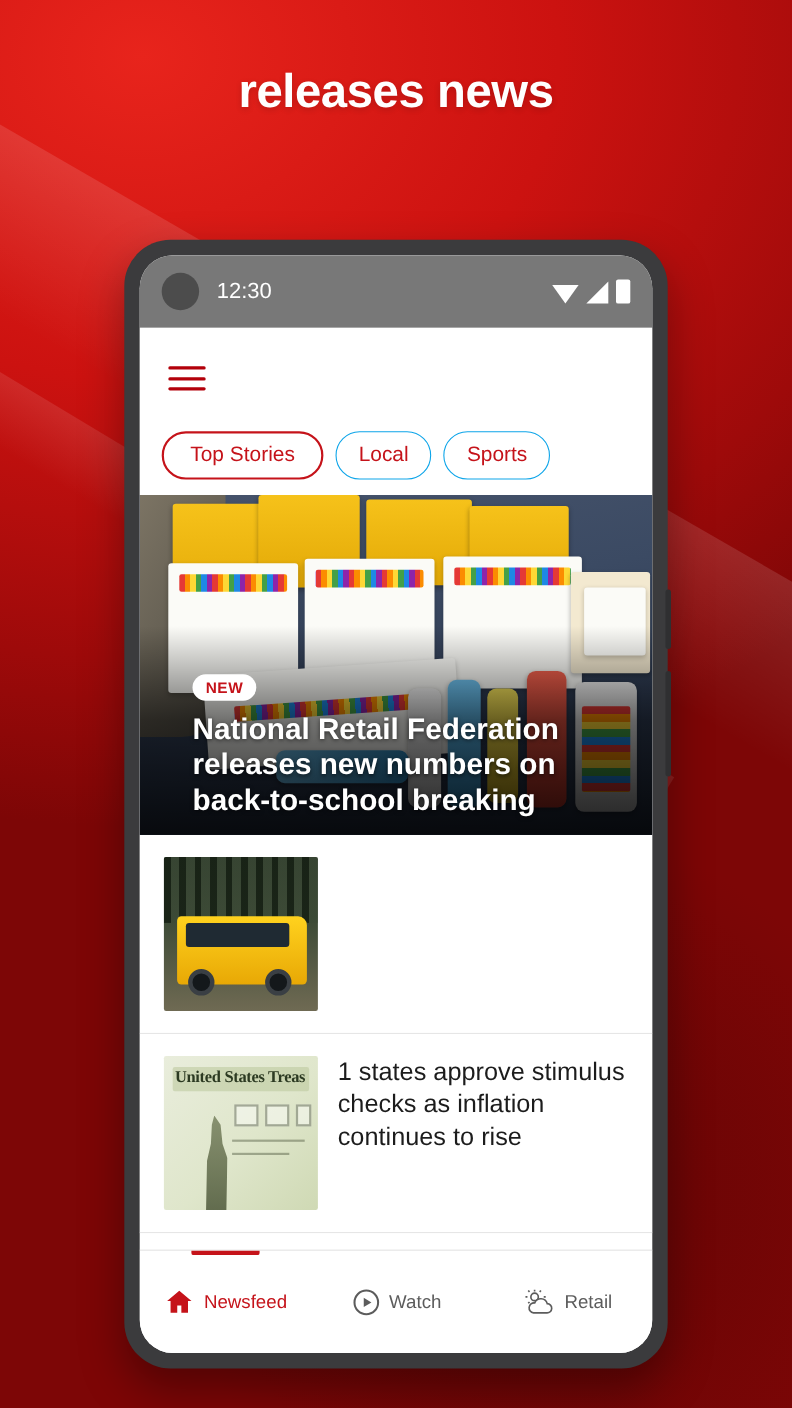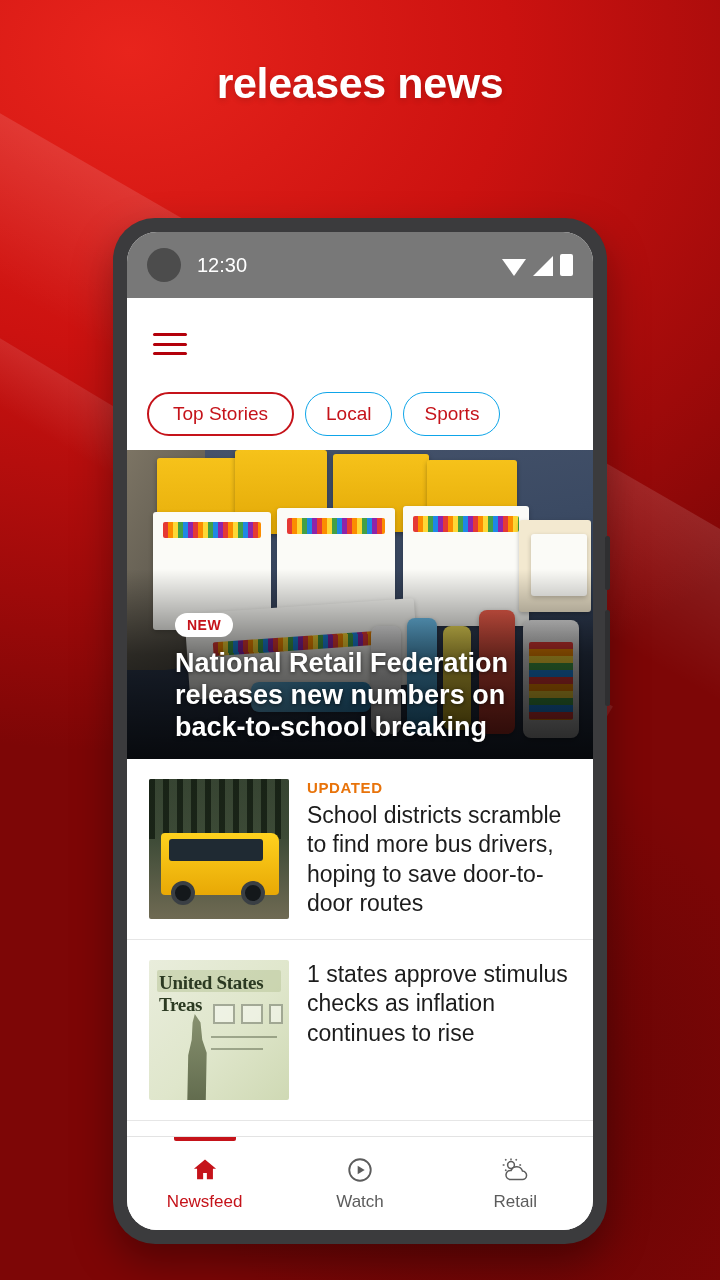--- a/index.html
+++ b/index.html
@@ -279,21 +279,21 @@
   }
   
   .th-check { background:linear-gradient(135deg,#e9eddc 0%, #dfe6cb 55%, #cfd9b4 100%); }
   .chk-band {
     position:absolute; top:10px; left:8px; right:8px; height:22px;
     background:#b9c79a; opacity:0.55; border-radius:2px;
   }
   .chk-title {
     position:absolute; top:12px; left:10px;
     font-family:"Liberation Serif", serif;
-    font-size:19px; font-weight:bold; color:#2c3a22;
+    font-size:15px; font-weight:bold; color:#2c3a22;
     letter-spacing:-0.3px;
   }
   .chk-statue {
     position:absolute; bottom:0; left:26px; width:44px; height:86px;
     background:linear-gradient(180deg, rgba(120,130,95,0.85), rgba(92,102,72,0.95));
     clip-path: polygon(45% 0%, 58% 10%, 62% 30%, 72% 45%, 70% 100%, 28% 100%, 30% 48%, 38% 30%, 40% 10%);
   }
   .chk-line {
     position:absolute; height:2px; background:rgba(60,70,45,0.4);
   }
@@ -312,21 +312,21 @@
   
   .bottomnav {
     position:absolute; left:0; right:0; bottom:0;
     height:94px;
     background:#fff;
     border-top:1px solid #e3e3e3;
     display:flex;
   }
   .navitem {
     flex:1 1 0;
-    display:flex; flex-direction:column; align-items:center; justify-content:center;
+    display:flex; flex-direction:row; align-items:center; justify-content:center;
     gap:7px;
     position:relative;
     color:#5c5c5c;
     font-size:17px;
   }
   .navitem.active { color:#c5131a; }
   .navitem.active::before {
     content:"";
     position:absolute; top:0; left:50%; transform:translateX(-50%);
     width:62px; height:4px; background:#c5131a; border-radius:0 0 2px 2px;
@@ -419,24 +419,20 @@
 
     <div class="list">
 
       <div class="article">
         <div class="thumb th-bus">
           <div class="bus-trees"></div>
           <div class="bus-body"></div>
           <div class="bus-win"></div>
           <div class="bus-wheel w1"></div>
           <div class="bus-wheel w2"></div>
-        </div>
-        <div class="art-body">
-          <div class="label-updated">UPDATED</div>
-          <div class="art-title">School districts scramble to find more bus drivers, hoping to save door-to-door routes</div>
         </div>
       </div>
 
       <div class="article">
         <div class="thumb th-check">
           <div class="chk-band"></div>
           <div class="chk-title">United States Treas</div>
           <div class="chk-box" style="left:64px; top:44px; width:22px; height:20px;"></div>
           <div class="chk-box" style="left:92px; top:44px; width:22px; height:20px;"></div>
           <div class="chk-box" style="left:120px; top:44px; width:14px; height:20px;"></div>

